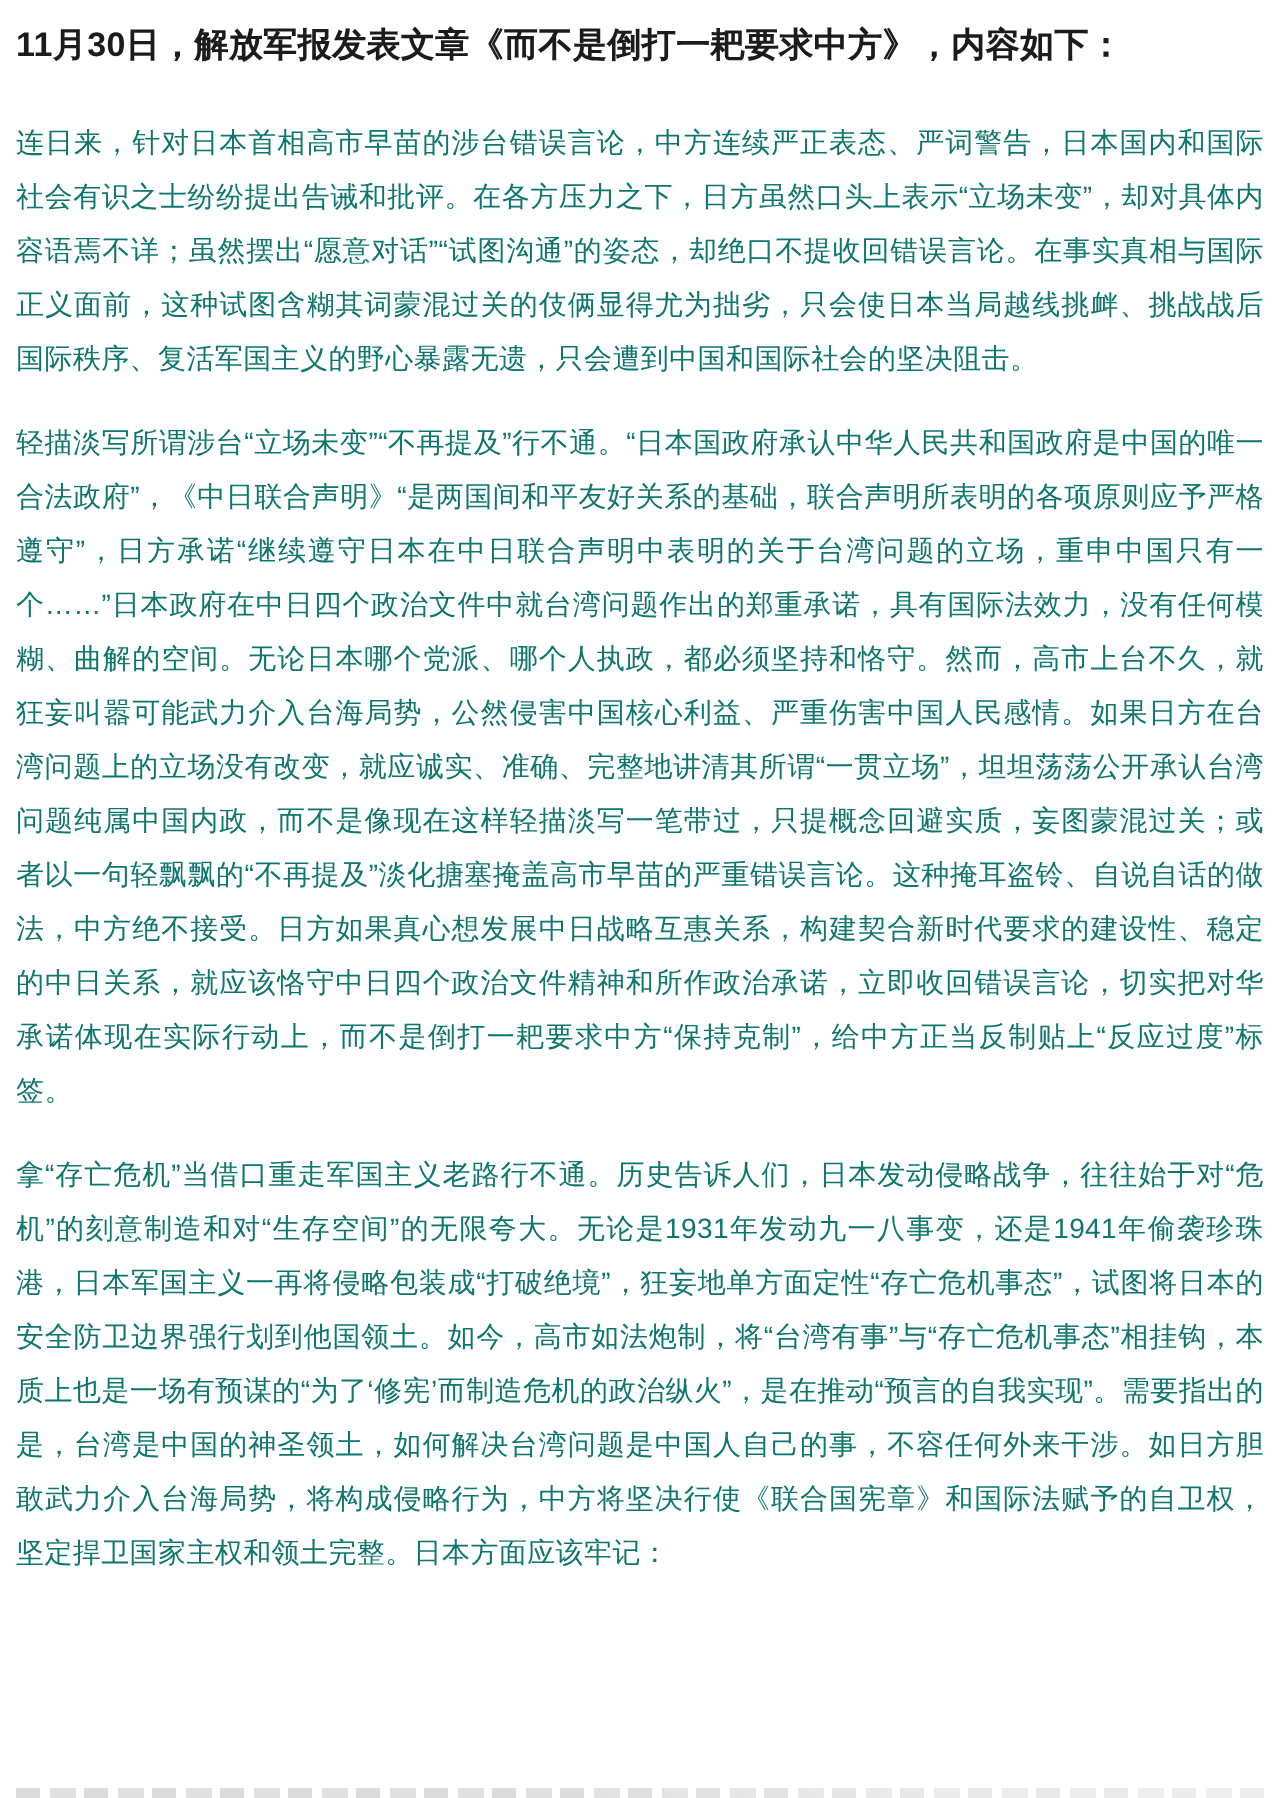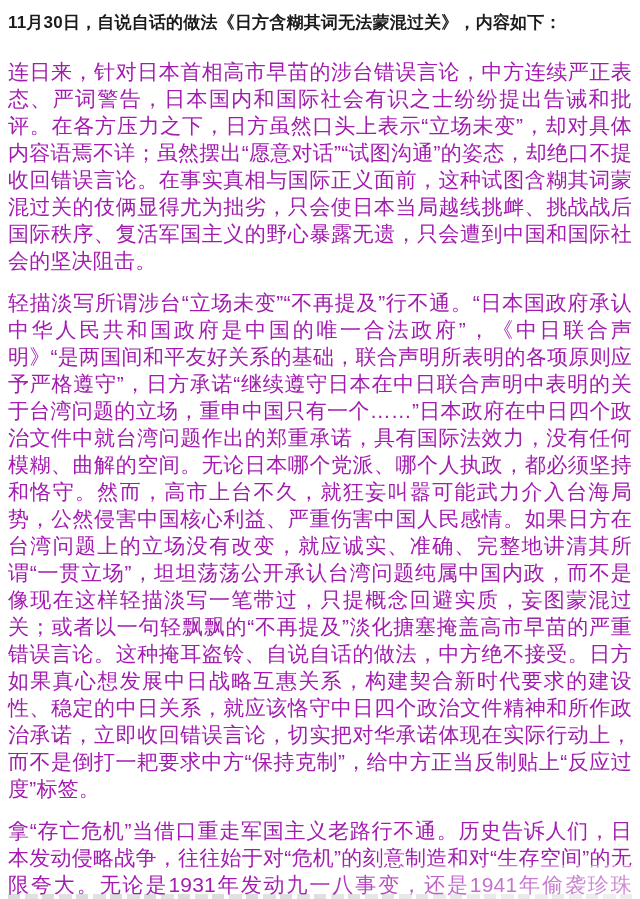--- a/index.html
+++ b/index.html
@@ -21,23 +21,23 @@
   }
   .headline {
     font-size: 17px;
     line-height: 27px;
     font-weight: 700;
     color: #1b1b1b;
     margin: 0 0 22px 0;
     letter-spacing: 0.2px;
   }
   .para {
-    font-size: 21px;
+    font-size: 14px;
     line-height: 27px;
-    color: #a21caf;
+    color: #0f766e;
     margin: 0 0 15px 0;
     text-align: justify;
     letter-spacing: 0.2px;
     word-break: break-all;
   }
   
   .clipped-line-sliver {
     position: absolute;
     left: 8px;
     right: 8px;
@@ -65,21 +65,21 @@
       rgba(255,255,255,0) 42%,
       rgba(255,255,255,0.35) 72%,
       rgba(255,255,255,0.5) 100%
     );
   }
 </style>
 </head>
 <body>
 
 <div class="article">
-  <p class="headline">11月30日，自说自话的做法《日方含糊其词无法蒙混过关》，内容如下：</p>
+  <p class="headline">11月30日，解放军报发表文章《而不是倒打一耙要求中方》，内容如下：</p>
 
   <p class="para">连日来，针对日本首相高市早苗的涉台错误言论，中方连续严正表态、严词警告，日本国内和国际社会有识之士纷纷提出告诫和批评。在各方压力之下，日方虽然口头上表示“立场未变”，却对具体内容语焉不详；虽然摆出“愿意对话”“试图沟通”的姿态，却绝口不提收回错误言论。在事实真相与国际正义面前，这种试图含糊其词蒙混过关的伎俩显得尤为拙劣，只会使日本当局越线挑衅、挑战战后国际秩序、复活军国主义的野心暴露无遗，只会遭到中国和国际社会的坚决阻击。</p>
 
   <p class="para">轻描淡写所谓涉台“立场未变”“不再提及”行不通。“日本国政府承认中华人民共和国政府是中国的唯一合法政府”，《中日联合声明》“是两国间和平友好关系的基础，联合声明所表明的各项原则应予严格遵守”，日方承诺“继续遵守日本在中日联合声明中表明的关于台湾问题的立场，重申中国只有一个……”日本政府在中日四个政治文件中就台湾问题作出的郑重承诺，具有国际法效力，没有任何模糊、曲解的空间。无论日本哪个党派、哪个人执政，都必须坚持和恪守。然而，高市上台不久，就狂妄叫嚣可能武力介入台海局势，公然侵害中国核心利益、严重伤害中国人民感情。如果日方在台湾问题上的立场没有改变，就应诚实、准确、完整地讲清其所谓“一贯立场”，坦坦荡荡公开承认台湾问题纯属中国内政，而不是像现在这样轻描淡写一笔带过，只提概念回避实质，妄图蒙混过关；或者以一句轻飘飘的“不再提及”淡化搪塞掩盖高市早苗的严重错误言论。这种掩耳盗铃、自说自话的做法，中方绝不接受。日方如果真心想发展中日战略互惠关系，构建契合新时代要求的建设性、稳定的中日关系，就应该恪守中日四个政治文件精神和所作政治承诺，立即收回错误言论，切实把对华承诺体现在实际行动上，而不是倒打一耙要求中方“保持克制”，给中方正当反制贴上“反应过度”标签。</p>
 
   <p class="para">拿“存亡危机”当借口重走军国主义老路行不通。历史告诉人们，日本发动侵略战争，往往始于对“危机”的刻意制造和对“生存空间”的无限夸大。无论是1931年发动九一八事变，还是1941年偷袭珍珠港，日本军国主义一再将侵略包装成“打破绝境”，狂妄地单方面定性“存亡危机事态”，试图将日本的安全防卫边界强行划到他国领土。如今，高市如法炮制，将“台湾有事”与“存亡危机事态”相挂钩，本质上也是一场有预谋的“为了‘修宪’而制造危机的政治纵火”，是在推动“预言的自我实现”。需要指出的是，台湾是中国的神圣领土，如何解决台湾问题是中国人自己的事，不容任何外来干涉。如日方胆敢武力介入台海局势，将构成侵略行为，中方将坚决行使《联合国宪章》和国际法赋予的自卫权，坚定捍卫国家主权和领土完整。日本方面应该牢记：</p>
 </div>
 
 <div class="clipped-line-sliver"></div>
 

